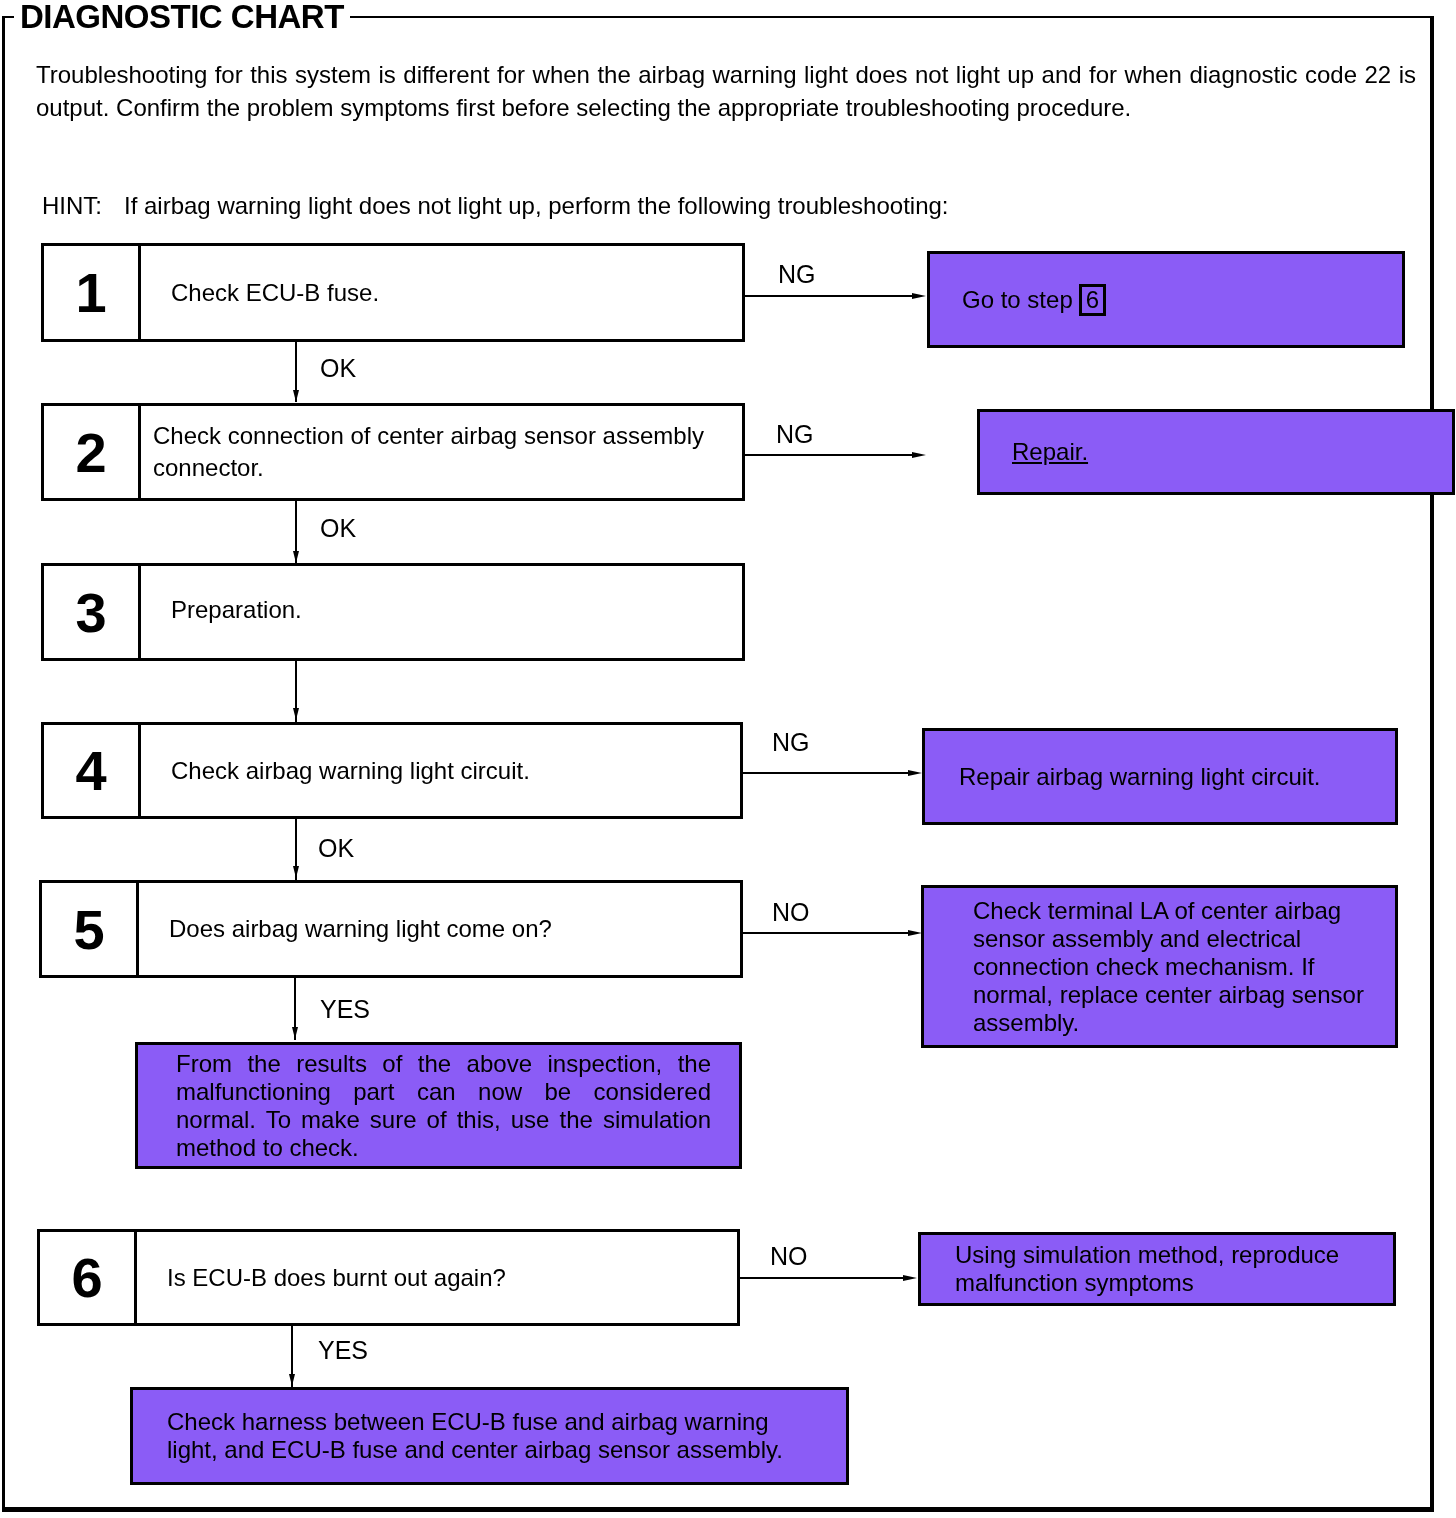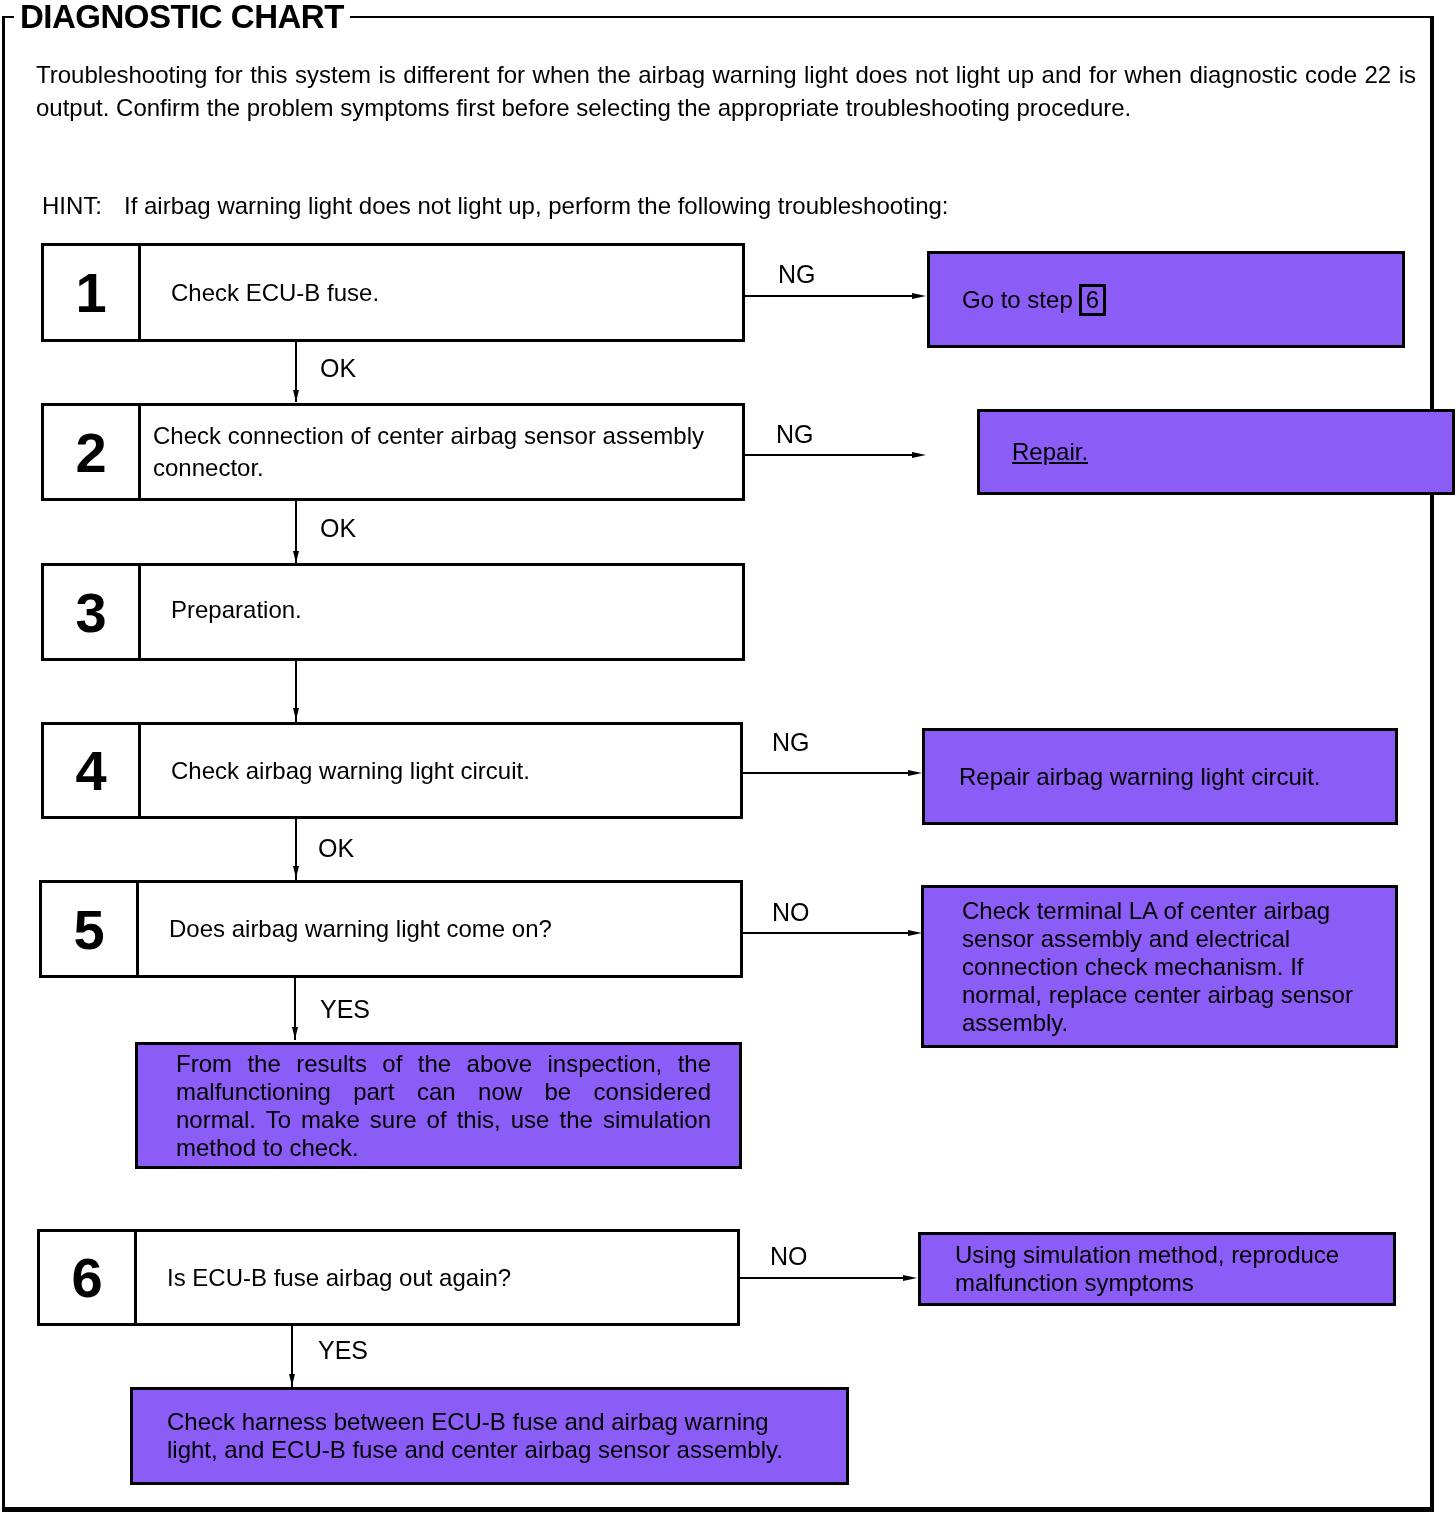--- a/index.html
+++ b/index.html
@@ -87,33 +87,33 @@
 <div class="arrow-down" style="left:293px;top:866px;"></div>
 <div class="lbl" style="left:318px;top:834px;">OK</div>
 
 <div class="step" style="left:39px;top:880px;width:704px;height:98px;">
   <div class="num">5</div>
   <div class="txt">Does airbag warning light come on?</div>
 </div>
 <div class="hline" style="left:743px;top:932px;width:168px;"></div>
 <div class="arrow-right" style="left:908px;top:930px;"></div>
 <div class="lbl" style="left:772px;top:898px;">NO</div>
-<div class="box" style="left:921px;top:885px;width:477px;height:163px;padding-left:38px;padding-right:30px;">
+<div class="box" style="left:921px;top:885px;width:477px;height:163px;padding-left:49px;padding-right:30px;">
   <span>Check terminal LA of center airbag sensor assembly and electrical connection check mechanism. If normal, replace center airbag sensor assembly.</span>
 </div>
 <div class="vline" style="left:294px;top:978px;height:62px;"></div>
 <div class="arrow-down" style="left:292px;top:1027px;"></div>
 <div class="lbl" style="left:320px;top:995px;">YES</div>
 <div class="box" style="left:135px;top:1042px;width:607px;height:127px;padding-left:38px;padding-right:28px;text-align:justify;">
   <span style="line-height:28px;">From the results of the above inspection, the malfunctioning part can now be considered normal.  To make sure of this, use the simulation method to check.</span>
 </div>
 
 <div class="step" style="left:37px;top:1229px;width:703px;height:97px;">
   <div class="num">6</div>
-  <div class="txt">Is ECU-B fuse airbag out again?</div>
+  <div class="txt">Is ECU-B does burnt out again?</div>
 </div>
 <div class="hline" style="left:740px;top:1277px;width:166px;"></div>
 <div class="arrow-right" style="left:903px;top:1275px;"></div>
 <div class="lbl" style="left:770px;top:1242px;">NO</div>
 <div class="box" style="left:918px;top:1232px;width:478px;height:74px;padding-left:34px;">
   <span>Using simulation method, reproduce malfunction symptoms</span>
 </div>
 <div class="vline" style="left:291px;top:1326px;height:62px;"></div>
 <div class="arrow-down" style="left:289px;top:1374px;"></div>
 <div class="lbl" style="left:318px;top:1336px;">YES</div>

